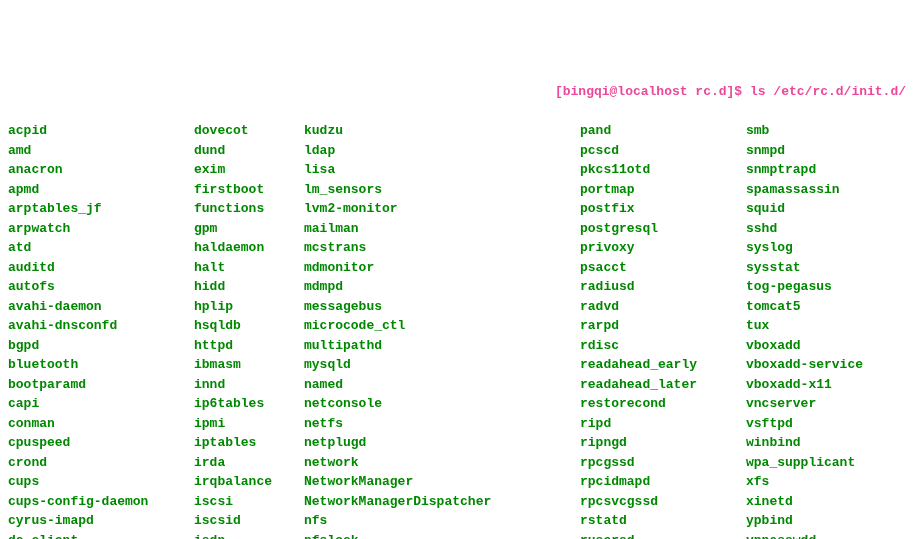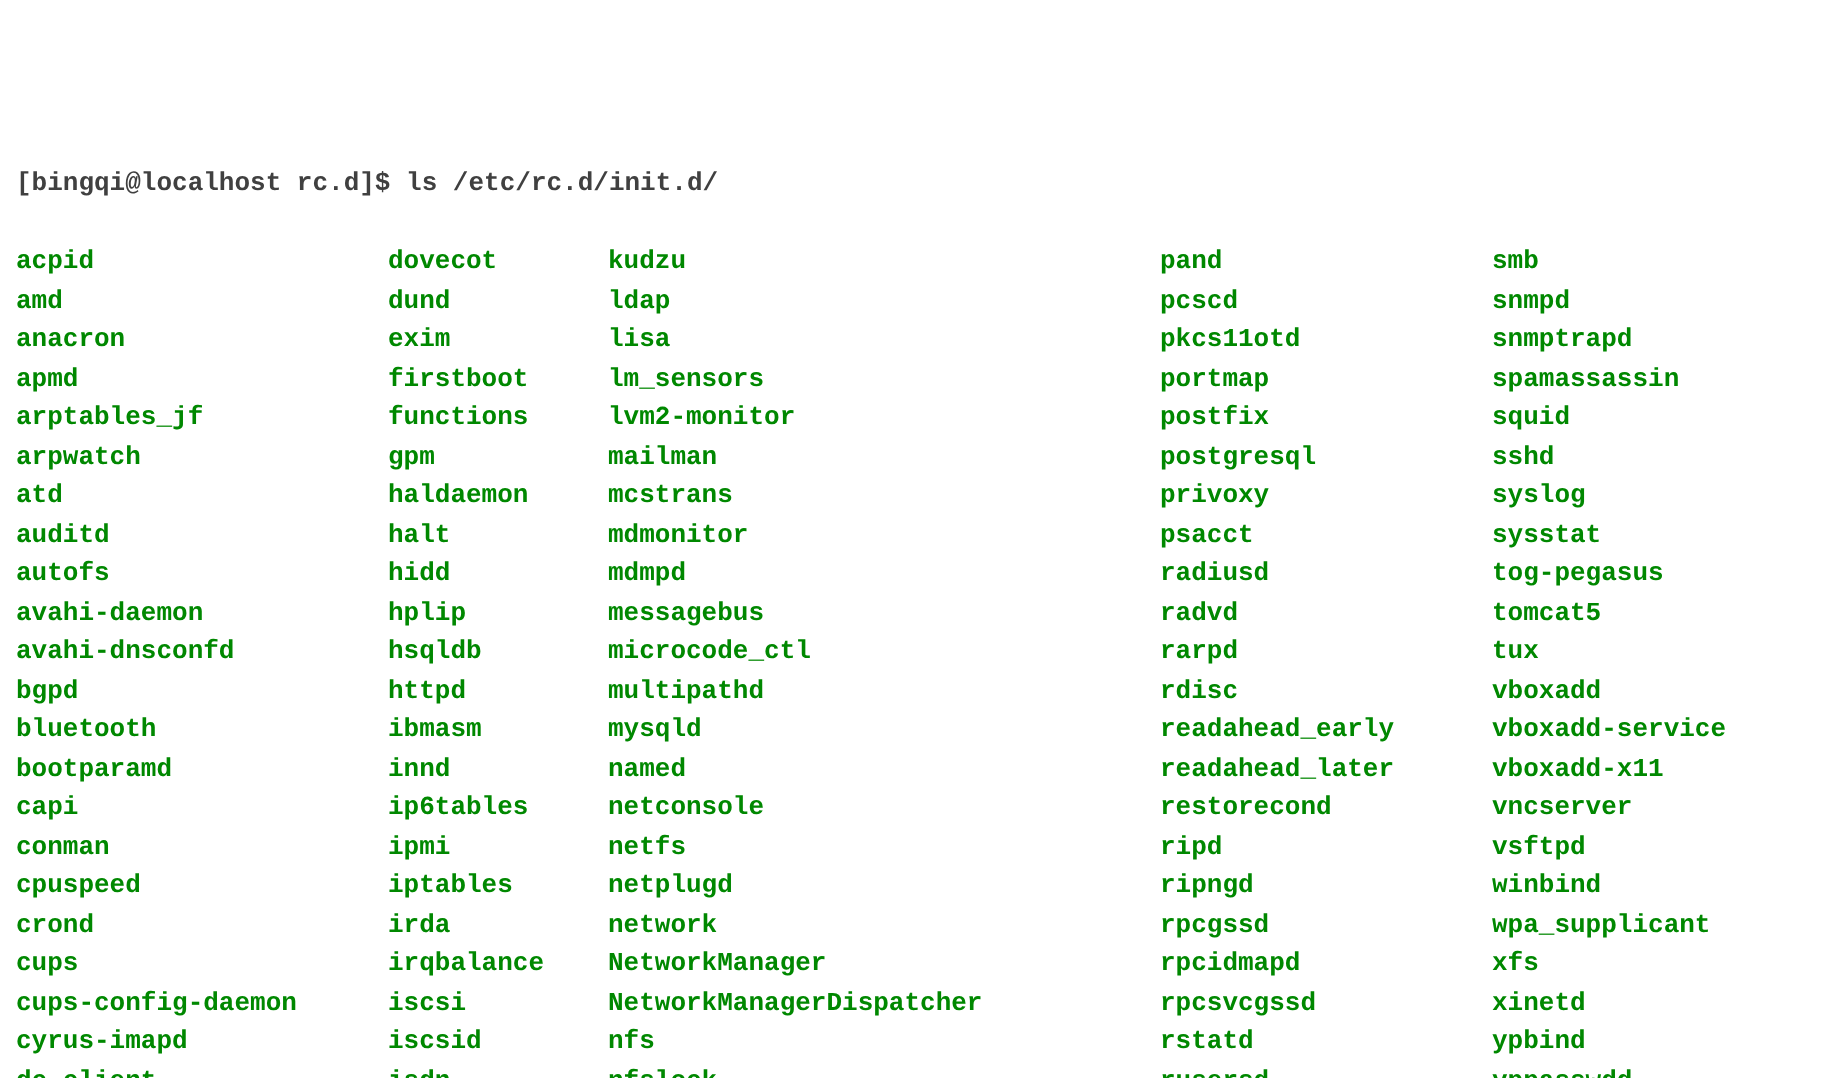--- a/index.html
+++ b/index.html
@@ -6,21 +6,22 @@
       margin: 0;
       padding: 4px 8px;
       background: #ffffff;
       font-family: "Courier New", Courier, monospace;
       font-size: 13px;
       line-height: 1.5;
       font-weight: bold;
       white-space: pre;
     }
     .prompt-line {
-      color: #404040;
+      color: #ec4899;
+      text-align: right;
     }
     .listing {
       display: flex;
       gap: 0;
     }
     .col {
       display: flex;
       flex-direction: column;
     }
     .col > span {

